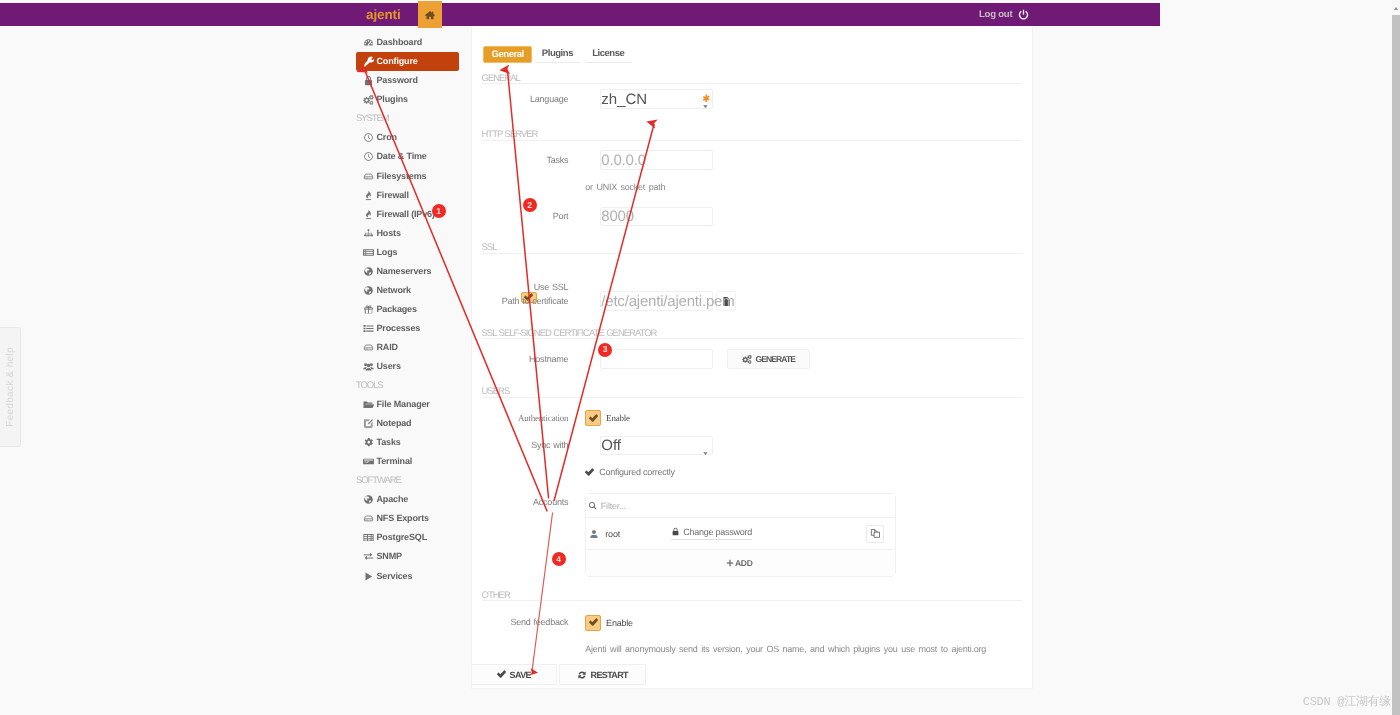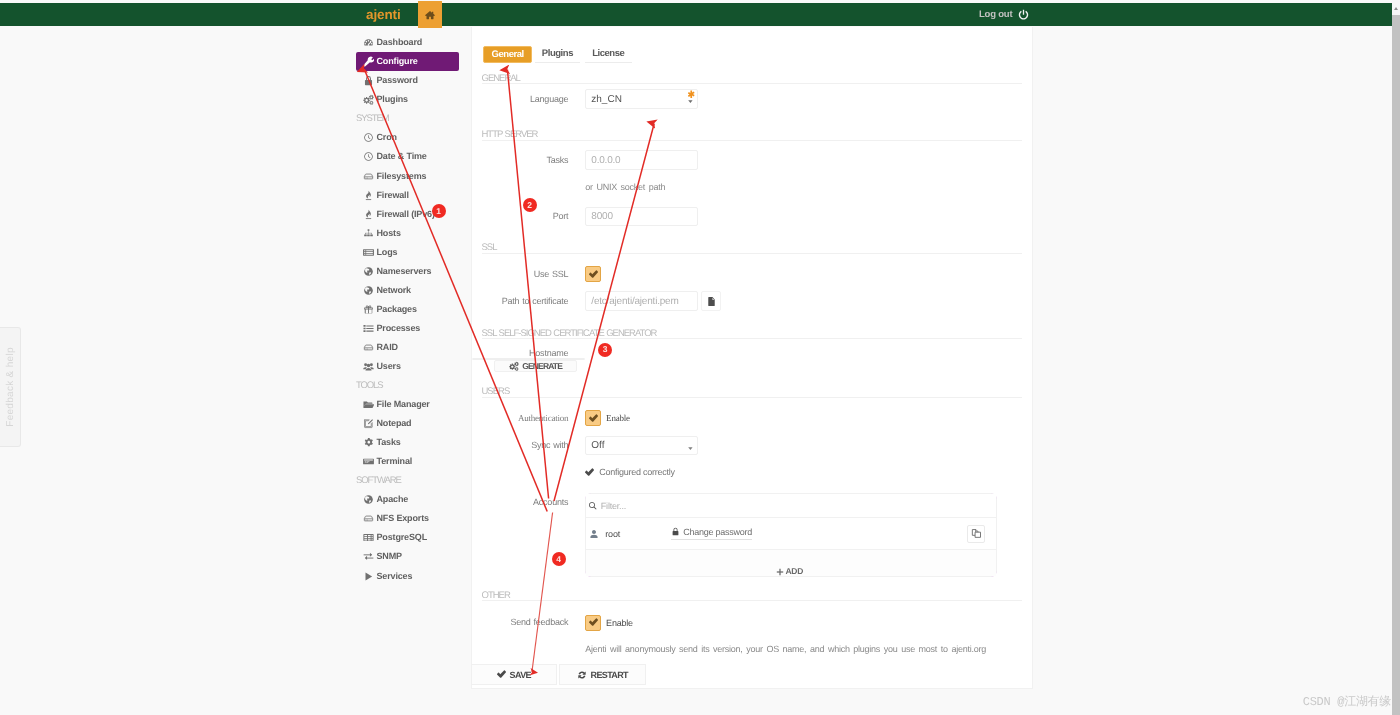--- a/index.html
+++ b/index.html
@@ -9,82 +9,82 @@
   background:#f9f9f9;
   font-family:"Liberation Sans",sans-serif;
   -webkit-font-smoothing:antialiased;
   text-rendering:geometricPrecision;
 }
 #page{position:relative;width:1400px;height:715px;}
 .ico{display:inline-flex;align-items:center;justify-content:center;line-height:0;flex:0 0 auto;}
 .ico svg{display:block;}
 
 
-.topbar{position:absolute;left:0;top:3px;width:1392px;height:23px;background:#14532d;text-decoration:underline;}
+.topbar{position:absolute;left:0;top:3px;width:1160px;height:23px;background:#701a75;text-decoration:underline;}
 .brand{position:absolute;left:366px;top:0;height:23px;display:flex;align-items:center;color:#e3962b;font-size:13.5px;font-weight:bold;letter-spacing:-0.1px;}
 .home-btn{position:absolute;left:418px;top:-2px;width:24px;height:27px;background:#eda033;display:flex;align-items:center;justify-content:center;color:#6d4d1b;}
 .logout{position:absolute;left:979px;top:0;height:23px;display:flex;align-items:center;gap:6px;color:#c3c2c1;font-size:9.5px;font-weight:bold;letter-spacing:-0.2px;}
 .logout .ico{color:#f2f2f2;}
 
 
 .feedback-tab{position:absolute;left:0px;top:327px;width:20px;height:118px;
   background:#f4f4f4;border:1px solid #e8e8e8;border-left:none;border-radius:0 3px 3px 0;}
 .feedback-tab span{position:absolute;left:50%;top:50%;transform:translate(-50%,-50%) rotate(-90deg);
   white-space:nowrap;font-size:10px;color:#d6d6d6;letter-spacing:.3px;}
 
 
 .sidebar{position:absolute;left:356px;top:33.2px;width:103px;}
 .nav-item{position:relative;height:19.05px;display:flex;align-items:center;padding-left:6.5px;box-sizing:border-box;}
 .nav-item .ico{width:11px;margin-right:3px;color:#717171;}
 .nav-item .lbl{font-size:9px;color:#5f5f5f;font-weight:bold;letter-spacing:-0.15px;white-space:nowrap;line-height:1;}
-.nav-item.active{background:#701a75;border-radius:2px;}
+.nav-item.active{background:#c2410c;border-radius:2px;}
 .nav-item.active .lbl{color:#fff;}
 .nav-item.active .ico{color:#fff;}
 .nav-group-title{font-size:9.5px;letter-spacing:-1.1px;color:#bcbcbc;padding-left:0px;height:19.05px;display:flex;align-items:center;font-weight:normal;}
 
 
 .panel{position:absolute;left:471px;top:27px;width:562px;height:662px;background:#ffffff;border:1px solid #f1f1f1;border-top:none;box-sizing:border-box;}
 .tabs{position:absolute;left:11px;top:18px;display:flex;align-items:flex-end;}
 .tab{font-size:9.5px;font-weight:bold;color:#5a5a5a;letter-spacing:-0.45px;height:18px;display:flex;align-items:center;padding:0 7.2px;box-sizing:border-box;border-bottom:1px solid #ececec;margin:0 2.4px;}
 .tab.active{background:#e79e26;color:#fff;border:1px solid #f2bb60;border-radius:2px;height:17.5px;margin:0;padding:0 7.5px;}
 
 .content{position:absolute;left:0;top:0;right:0;}
 .sect{position:absolute;left:0;right:0;}
 .sect-title{position:absolute;left:9.5px;top:0;font-size:9.5px;color:#bcbcbc;letter-spacing:-1px;word-spacing:0.8px;line-height:1;}
 .sect-rule{position:absolute;left:9.5px;right:10.5px;top:9.6px;height:1px;background:#f0f0f0;}
 
 .row{position:absolute;display:flex;align-items:center;left:0;}
 .row-lbl{width:113.3px;text-align:right;font-size:9px;color:#7d7d7d;padding-right:17px;box-sizing:border-box;line-height:1;letter-spacing:-0.22px;word-spacing:0.6px;}
-.inp{height:19.5px;width:113px;border:1px solid #efefef;background:#ffffff;box-sizing:border-box;display:flex;align-items:center;padding-left:5px;font-size:10px;color:#b0b0b0;border-radius:2px;position:relative;letter-spacing:-0.2px;}
+.inp{height:19.5px;width:113px;border:1px solid #efefef;background:#ffffff;box-sizing:border-box;display:flex;align-items:center;font-size:15px;color:#b0b0b0;border-radius:2px;position:relative;letter-spacing:-0.2px;margin-left:15px;}
 .inp .val{color:#555;letter-spacing:0;}
 .inp .req{position:absolute;left:100.8px;top:-0.6px;color:#f0921f;}
 .inp .car{position:absolute;left:102px;top:5.2px;color:#6e6e6e;}
 .inp .car2{position:absolute;left:102px;top:5.5px;color:#7f7f7f;}
 
 .hint{font-size:9px;color:#8a8a8a;line-height:1.35;letter-spacing:-0.25px;word-spacing:1.4px;}
 .chk{width:16px;height:16.3px;background:#f9cb84;border:1px solid #e3a545;border-radius:2px;display:flex;align-items:center;justify-content:center;box-sizing:border-box;color:#6e4f20;}
 .chk-lbl{font-size:9px;color:#4d4d4d;margin-left:4.8px;letter-spacing:-0.2px;}
 .icon-btn{width:20px;height:19.5px;border:1px solid #f2f2f2;border-radius:2px;background:#ffffff;display:flex;align-items:center;justify-content:center;margin-left:3px;box-sizing:border-box;color:#4d4d4d;}
 .btn{height:19.5px;border:1px solid #f0f0f0;background:#fbfbfb;border-radius:2px;display:inline-flex;align-items:center;justify-content:center;gap:3px;font-size:8.5px;font-weight:bold;color:#555;box-sizing:border-box;letter-spacing:-0.85px;}
 .gen-btn{margin-left:14px;width:83px;}
 .status{display:flex;align-items:center;gap:5px;font-size:9px;color:#777;letter-spacing:-0.25px;}
 .status .ico{color:#4b4b4b;}
 
 
-.acct{border:1px solid #f1f1f1;border-radius:6px;background:#d946ef;box-sizing:border-box;width:412px;}
+.acct{border:1px solid #f1f1f1;border-radius:6px;background:#d946ef;box-sizing:border-box;width:311px;}
 .acct .frow{height:23px;display:flex;align-items:center;padding:0 2px;box-sizing:border-box;gap:3px;background:#ffffff;}
 .acct .frow .ph{font-size:9px;color:#b0b0b0;letter-spacing:-0.2px;}
 .acct .frow .ico{color:#585858;}
 .acct .urow{height:32px;display:flex;align-items:center;padding:0 3px;border-top:1px solid #f1f1f1;box-sizing:border-box;background:#ffffff;}
 .acct .urow .u-ico{color:#737f8c;margin-right:6px;}
 .acct .urow .uname{font-size:9px;color:#4d4d4d;width:66px;letter-spacing:-0.2px;}
 .acct .urow .cpw{display:inline-flex;align-items:flex-start;gap:3px;font-size:9px;color:#6f6f6f;border-bottom:1px solid #e0e0e0;padding-bottom:1.5px;letter-spacing:-0.25px;}
 .acct .urow .cpw .ico{color:#4b4b4b;}
 .acct .urow .copy-btn{margin-left:auto;margin-right:8px;width:18px;height:18px;border:1px solid #eaeaea;border-radius:2px;display:flex;align-items:center;justify-content:center;color:#6a6a6a;box-sizing:border-box;background:#ffffff;}
-.acct .arow{height:26.6px;display:flex;align-items:flex-end;justify-content:center;border-top:1px solid #f1f1f1;box-sizing:border-box;background:#fdfdfd;font-size:8.5px;font-weight:bold;color:#6a6a6a;gap:1px;letter-spacing:-0.25px;padding-right:3px;}
+.acct .arow{height:26.6px;display:flex;align-items:center;justify-content:center;border-top:1px solid #f1f1f1;box-sizing:border-box;background:#fdfdfd;font-size:8.5px;font-weight:bold;color:#6a6a6a;gap:1px;letter-spacing:-0.25px;padding-right:3px;}
 
 
 .footer{position:absolute;left:471px;top:664px;display:flex;}
 .fbtn{height:21px;border:1px solid #f0f0f0;background:#fcfcfc;display:flex;align-items:center;justify-content:center;gap:4px;font-size:9px;font-weight:bold;color:#4a4a4a;box-sizing:border-box;letter-spacing:-0.62px;}
 .fbtn.save{width:85.5px;}
 .fbtn.restart{width:87.5px;margin-left:2px;}
 
 
 .watermark{position:absolute;right:9px;bottom:5px;font-size:12px;color:#c9c9c9;font-family:Liberation Mono, monospace;letter-spacing:-0.3px;text-align:right;}
 
@@ -439,21 +439,21 @@
     <div class="row" style="top:179.5px;height:20px;">
       <div class="row-lbl">Port</div>
       <div class="inp">
             <span class="ph">8000</span>
           </div>
     </div>
     <div class="sect" style="top:216.4px">
       <div class="sect-title">SSL</div>
       <div class="sect-rule"></div>
     </div>
-    <div class="row" style="top:239px;height:16px;">
+    <div class="row" style="top:256px;height:16px;flex-direction:column;">
       <div class="row-lbl">Use SSL</div>
       <div class="chk">
             <span class="ico">
               <svg width="9" height="9" viewBox="0 0 14 14" fill="currentColor">
                 <path d="M5.05 11.9L0.35 7.2a1 1 0 010-1.4l1.4-1.4a1 1 0 011.4 0L5.05 6.7l5.8-5.8a1 1 0 011.4 0l1.4 1.4a1 1 0 010 1.4L6.45 11.9a1 1 0 01-1.4 0z"></path>
               </svg>
             </span>
           </div>
     </div>
     <div class="row" style="top:264.2px;height:20px;">
@@ -466,21 +466,21 @@
               <svg width="11" height="11" viewBox="0 0 14 14" fill="currentColor">
                 <path d="M8.2 1.3H3.6c-.4 0-.7.3-.7.7v10c0 .4.3.7.7.7h6.8c.4 0 .7-.3.7-.7V4.5zm-.1 1.1l2.5 2.5H8.1z"></path>
               </svg>
             </span>
           </div>
     </div>
     <div class="sect" style="top:301.6px">
       <div class="sect-title">SSL SELF-SIGNED CERTIFICATE GENERATOR</div>
       <div class="sect-rule"></div>
     </div>
-    <div class="row" style="top:322.0px;height:20px;flex-direction:column;">
+    <div class="row" style="top:322.0px;height:20px;">
       <div class="row-lbl">Hostname</div>
       <div class="inp">
             <span class="ph"></span>
           </div>
       <div class="btn gen-btn">
             <span class="ico">
               <svg width="10" height="10" viewBox="0 0 14 14" fill="currentColor">
                 <path d="M8.94,7.28 L8.94,8.72 L7.72,8.72 L7.32,9.69 L8.18,10.56 L7.16,11.58 L6.29,10.72 L5.32,11.12 L5.32,12.34 L3.88,12.34 L3.88,11.12 L2.91,10.72 L2.04,11.58 L1.02,10.56 L1.88,9.69 L1.48,8.72 L0.26,8.72 L0.26,7.28 L1.48,7.28 L1.88,6.31 L1.02,5.44 L2.04,4.42 L2.91,5.28 L3.88,4.88 L3.88,3.66 L5.32,3.66 L5.32,4.88 L6.29,5.28 L7.16,4.42 L8.18,5.44 L7.32,6.31 L7.72,7.28 Z M6.20,8.00 L6.12,7.51 L5.89,7.06 L5.54,6.71 L5.09,6.48 L4.60,6.40 L4.11,6.48 L3.66,6.71 L3.31,7.06 L3.08,7.51 L3.00,8.00 L3.08,8.49 L3.31,8.94 L3.66,9.29 L4.11,9.52 L4.60,9.60 L5.09,9.52 L5.54,9.29 L5.89,8.94 L6.12,8.49 Z"></path>
                 <path d="M13.74,3.57 L13.74,4.83 L12.78,4.76 L12.40,5.55 L13.05,6.26 L12.07,7.04 L11.52,6.25 L10.66,6.45 L10.51,7.40 L9.29,7.12 L9.57,6.20 L8.88,5.65 L8.05,6.13 L7.50,5.00 L8.39,4.64 L8.39,3.76 L7.50,3.40 L8.05,2.27 L8.88,2.75 L9.57,2.20 L9.29,1.28 L10.51,1.00 L10.66,1.95 L11.52,2.15 L12.07,1.36 L13.05,2.14 L12.40,2.85 L12.78,3.64 Z M11.70,4.20 L11.65,3.86 L11.49,3.55 L11.25,3.31 L10.94,3.15 L10.60,3.10 L10.26,3.15 L9.95,3.31 L9.71,3.55 L9.55,3.86 L9.50,4.20 L9.55,4.54 L9.71,4.85 L9.95,5.09 L10.26,5.25 L10.60,5.30 L10.94,5.25 L11.25,5.09 L11.49,4.85 L11.65,4.54 Z"></path>
                 <path d="M13.25,10.67 L13.25,11.73 L12.44,11.67 L12.12,12.34 L12.66,12.94 L11.84,13.60 L11.38,12.93 L10.65,13.10 L10.53,13.90 L9.49,13.66 L9.73,12.89 L9.15,12.42 L8.44,12.83 L7.98,11.87 L8.74,11.57 L8.74,10.83 L7.98,10.53 L8.44,9.57 L9.15,9.98 L9.73,9.51 L9.49,8.74 L10.53,8.50 L10.65,9.30 L11.38,9.47 L11.84,8.80 L12.66,9.46 L12.12,10.06 L12.44,10.73 Z M11.55,11.20 L11.50,10.91 L11.37,10.64 L11.16,10.43 L10.89,10.30 L10.60,10.25 L10.31,10.30 L10.04,10.43 L9.83,10.64 L9.70,10.91 L9.65,11.20 L9.70,11.49 L9.83,11.76 L10.04,11.97 L10.31,12.10 L10.60,12.15 L10.89,12.10 L11.16,11.97 L11.37,11.76 L11.50,11.49 Z"></path>

